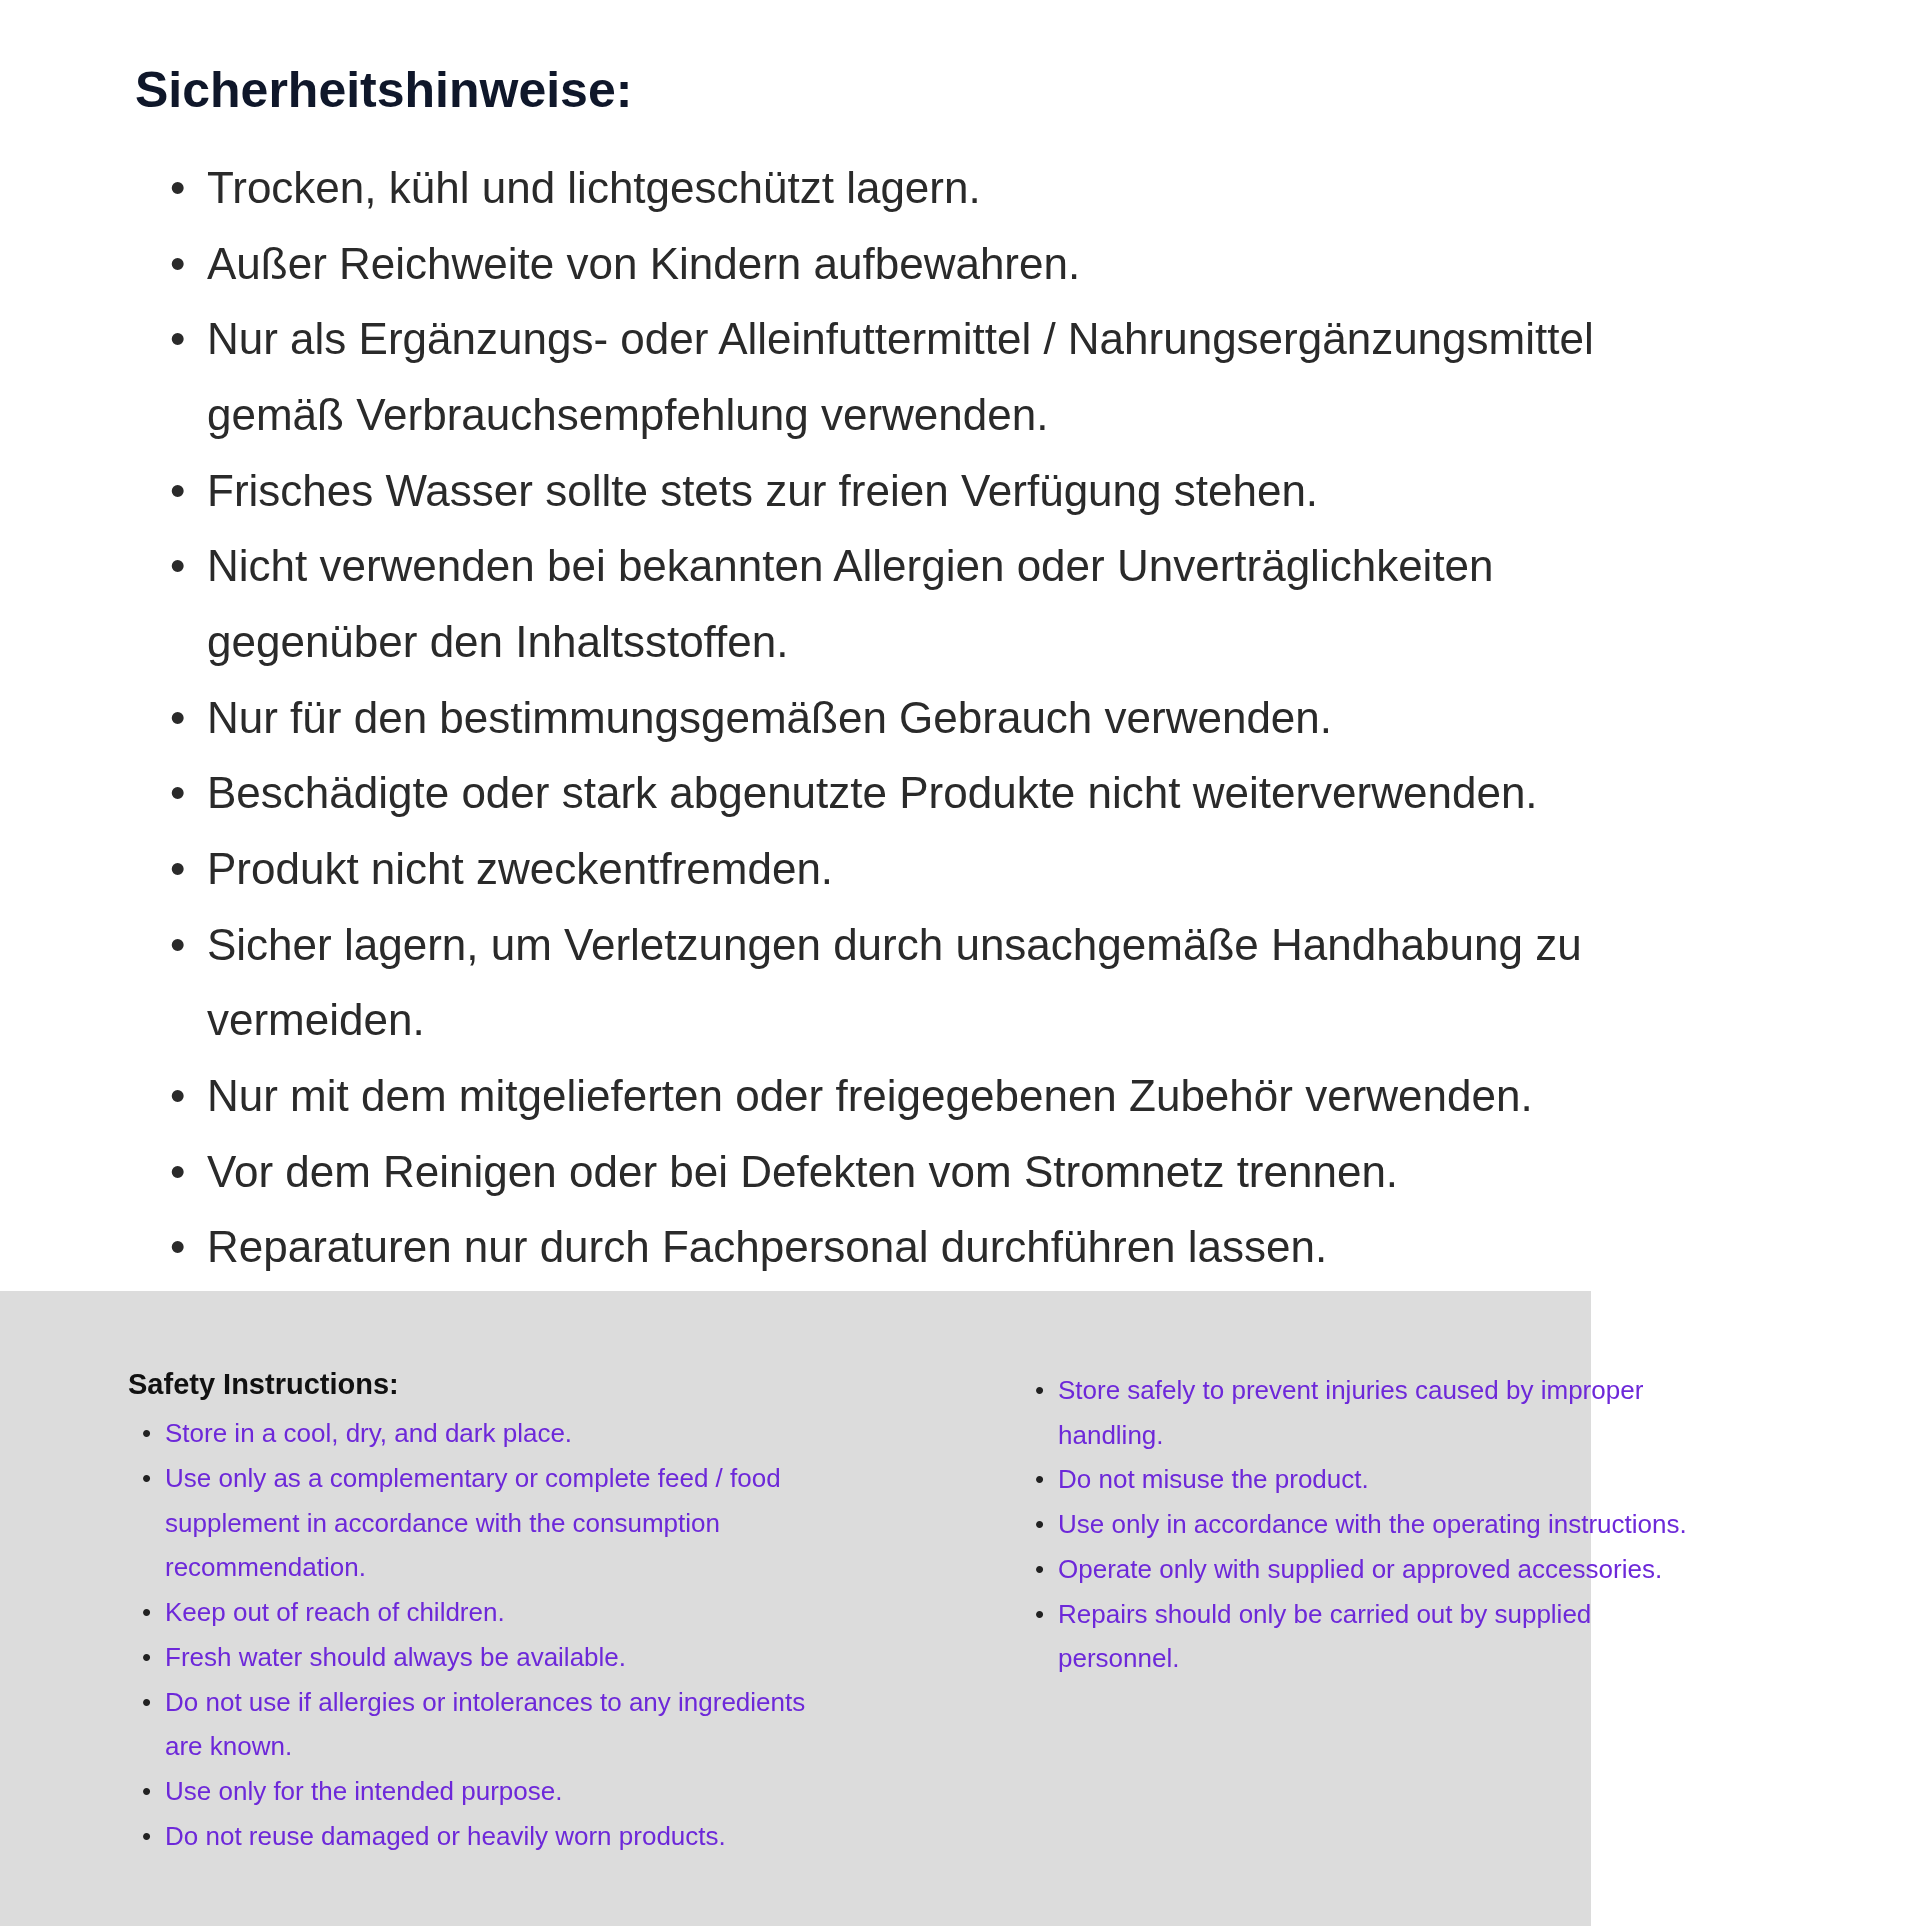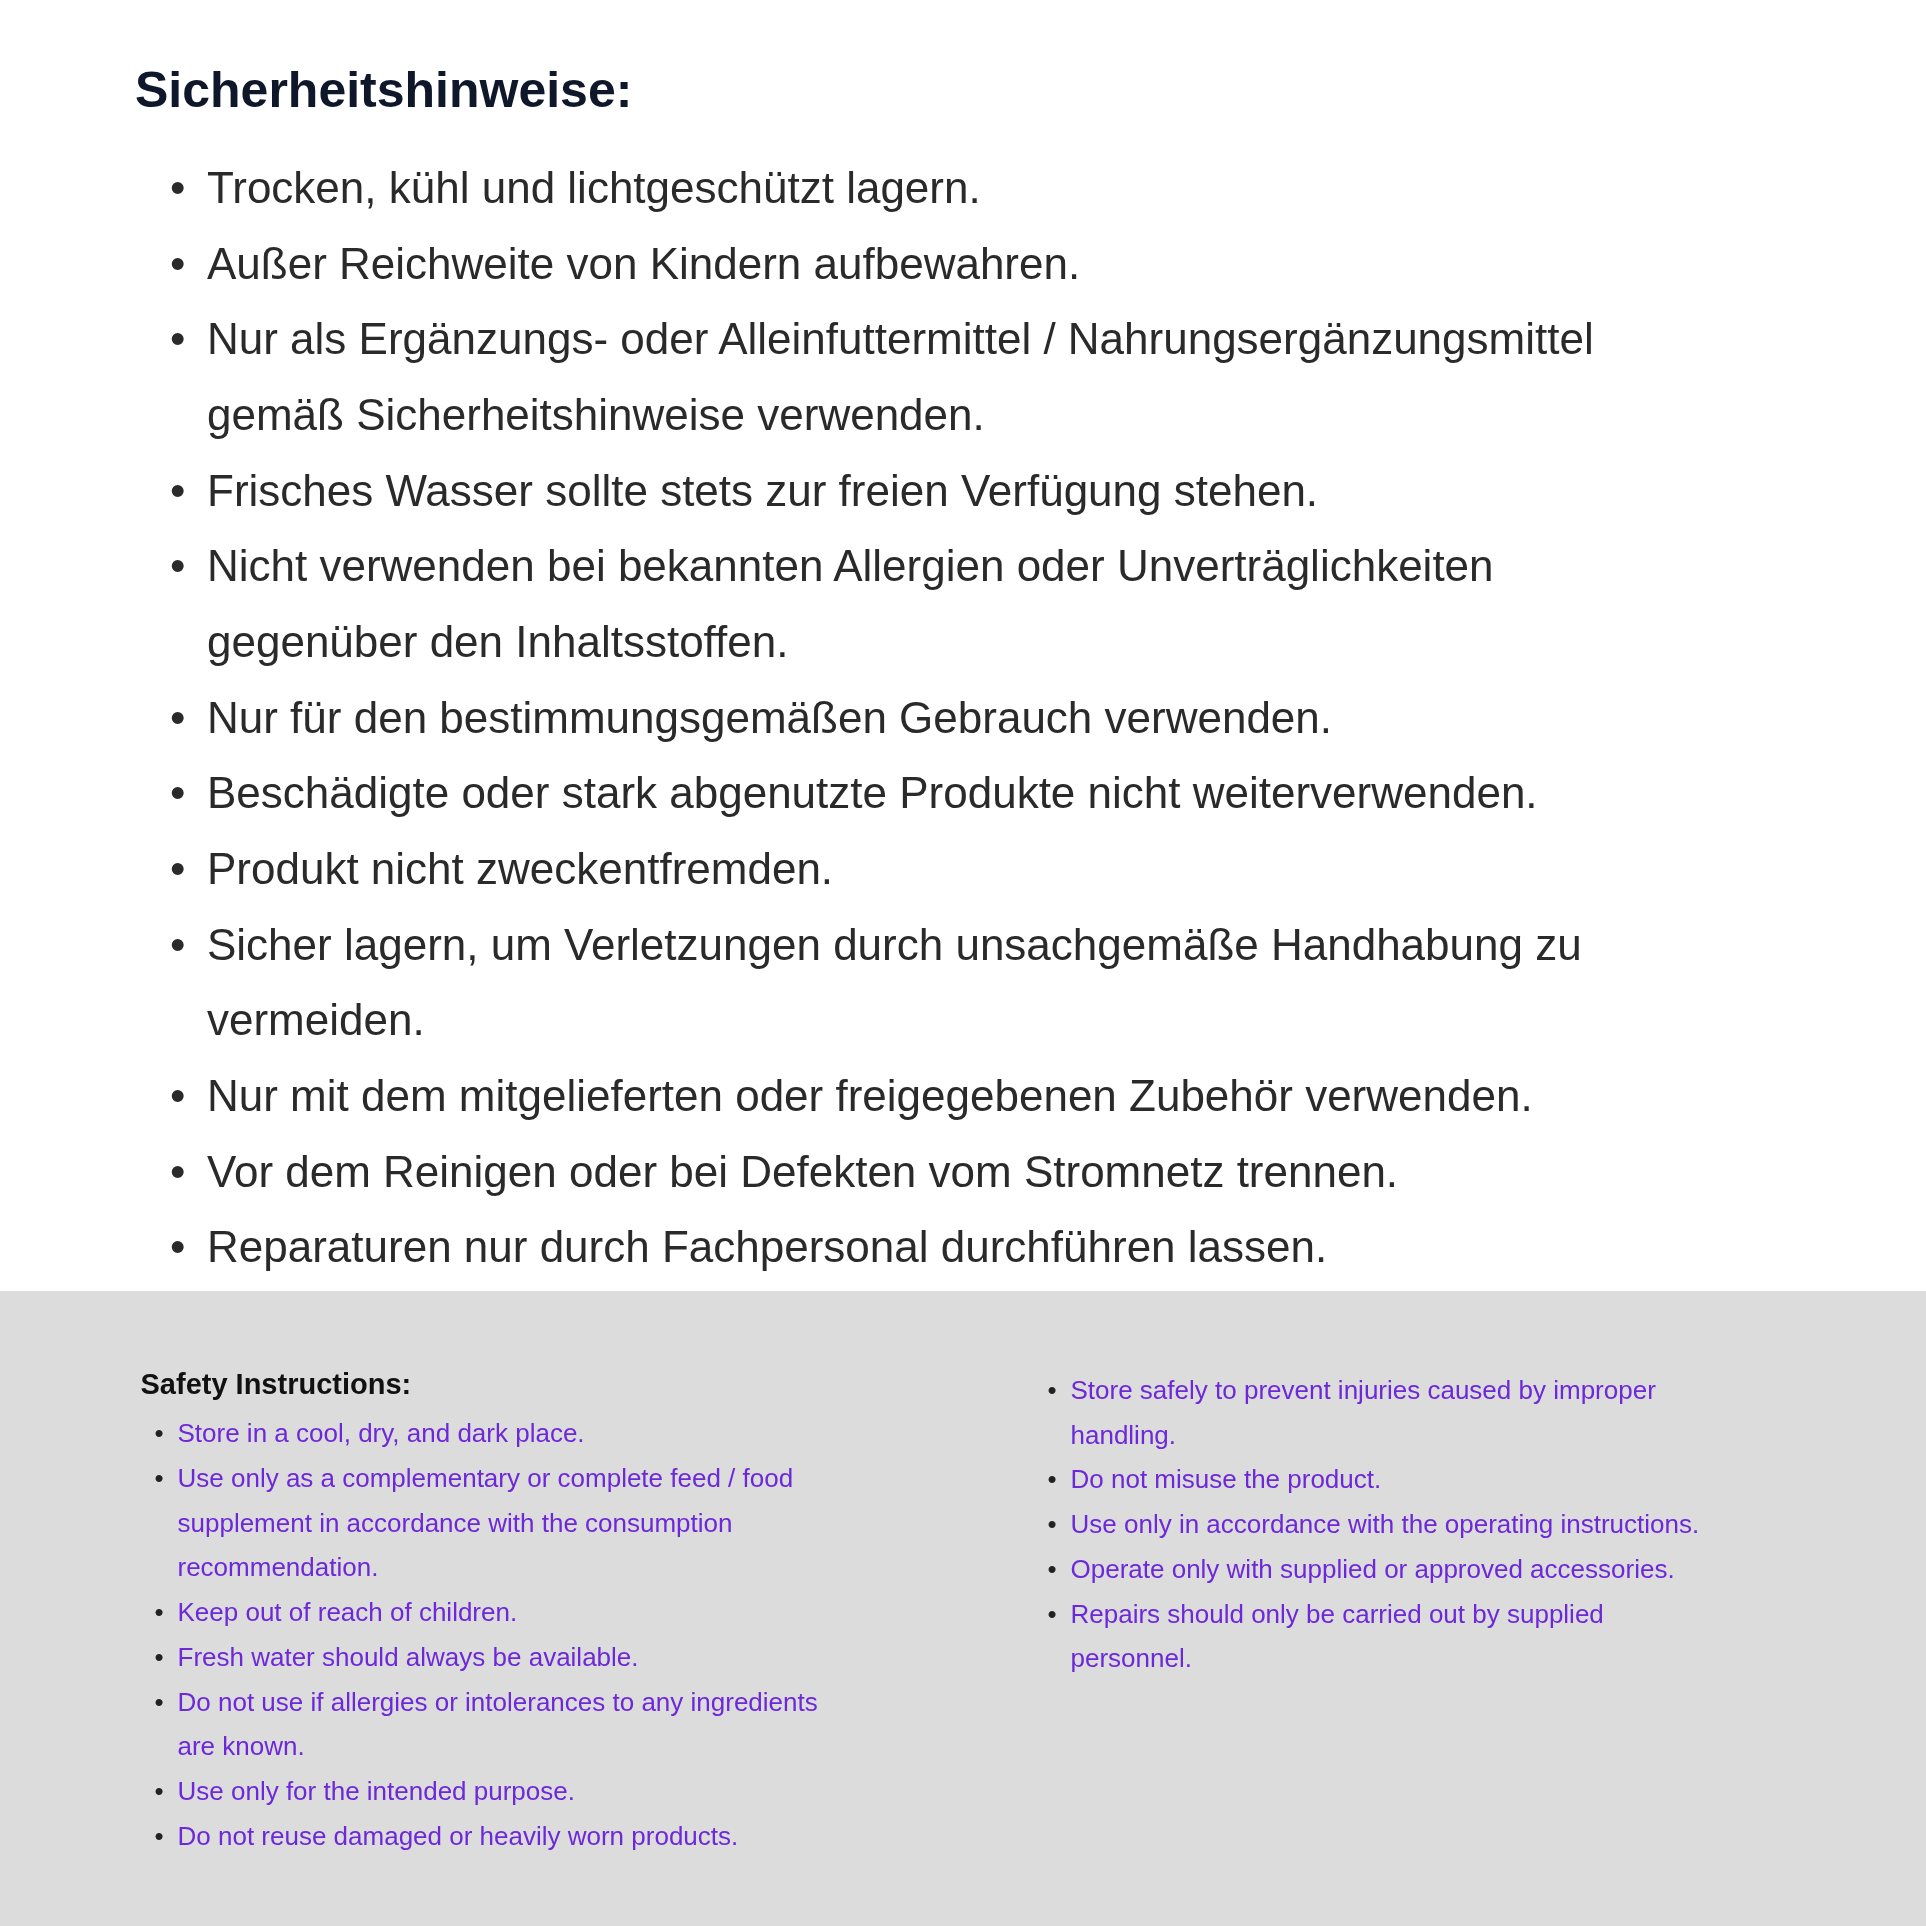--- a/index.html
+++ b/index.html
@@ -45,28 +45,27 @@
     position: absolute;
     left: 35px;
     color: #2a2a2a;
   }
 
   
   .english-section {
     position: absolute;
     left: 0;
     top: 1291px;
-    width: 1926px;
+    width: 1591px;
     height: 636px;
     background: #dcdcdc;
     box-sizing: border-box;
     padding: 77px 77px 4px 128px;
     display: flex;
     gap: 39px;
-    justify-content: center;
   }
   .en-col-left  { width: 854px; flex: 0 0 auto; }
   .en-col-right { width: 803px; flex: 0 0 auto; }
   .en-title {
     font-size: 29px;
     font-weight: 700;
     margin: 0 0 10.3px 0;
     color: #111111;
   }
   .en-list {
@@ -90,21 +89,21 @@
   }
 </style>
 </head>
 <body>
 
 <section class="german-section">
   <h1 class="de-title">Sicherheitshinweise:</h1>
   <ul class="de-list">
     <li>Trocken, kühl und lichtgeschützt lagern.</li>
     <li>Außer Reichweite von Kindern aufbewahren.</li>
-    <li>Nur als Ergänzungs- oder Alleinfuttermittel / Nahrungsergänzungsmittel gemäß Sicherheitshinweise verwenden.</li>
+    <li>Nur als Ergänzungs- oder Alleinfuttermittel / Nahrungsergänzungsmittel gemäß Verbrauchsempfehlung verwenden.</li>
     <li>Frisches Wasser sollte stets zur freien Verfügung stehen.</li>
     <li>Nicht verwenden bei bekannten Allergien oder Unverträglichkeiten gegenüber den Inhaltsstoffen.</li>
     <li>Nur für den bestimmungsgemäßen Gebrauch verwenden.</li>
     <li>Beschädigte oder stark abgenutzte Produkte nicht weiterverwenden.</li>
     <li>Produkt nicht zweckentfremden.</li>
     <li>Sicher lagern, um Verletzungen durch unsachgemäße Handhabung zu vermeiden.</li>
     <li>Nur mit dem mitgelieferten oder freigegebenen Zubehör verwenden.</li>
     <li>Vor dem Reinigen oder bei Defekten vom Stromnetz trennen.</li>
     <li>Reparaturen nur durch Fachpersonal durchführen lassen.</li>
   </ul>

